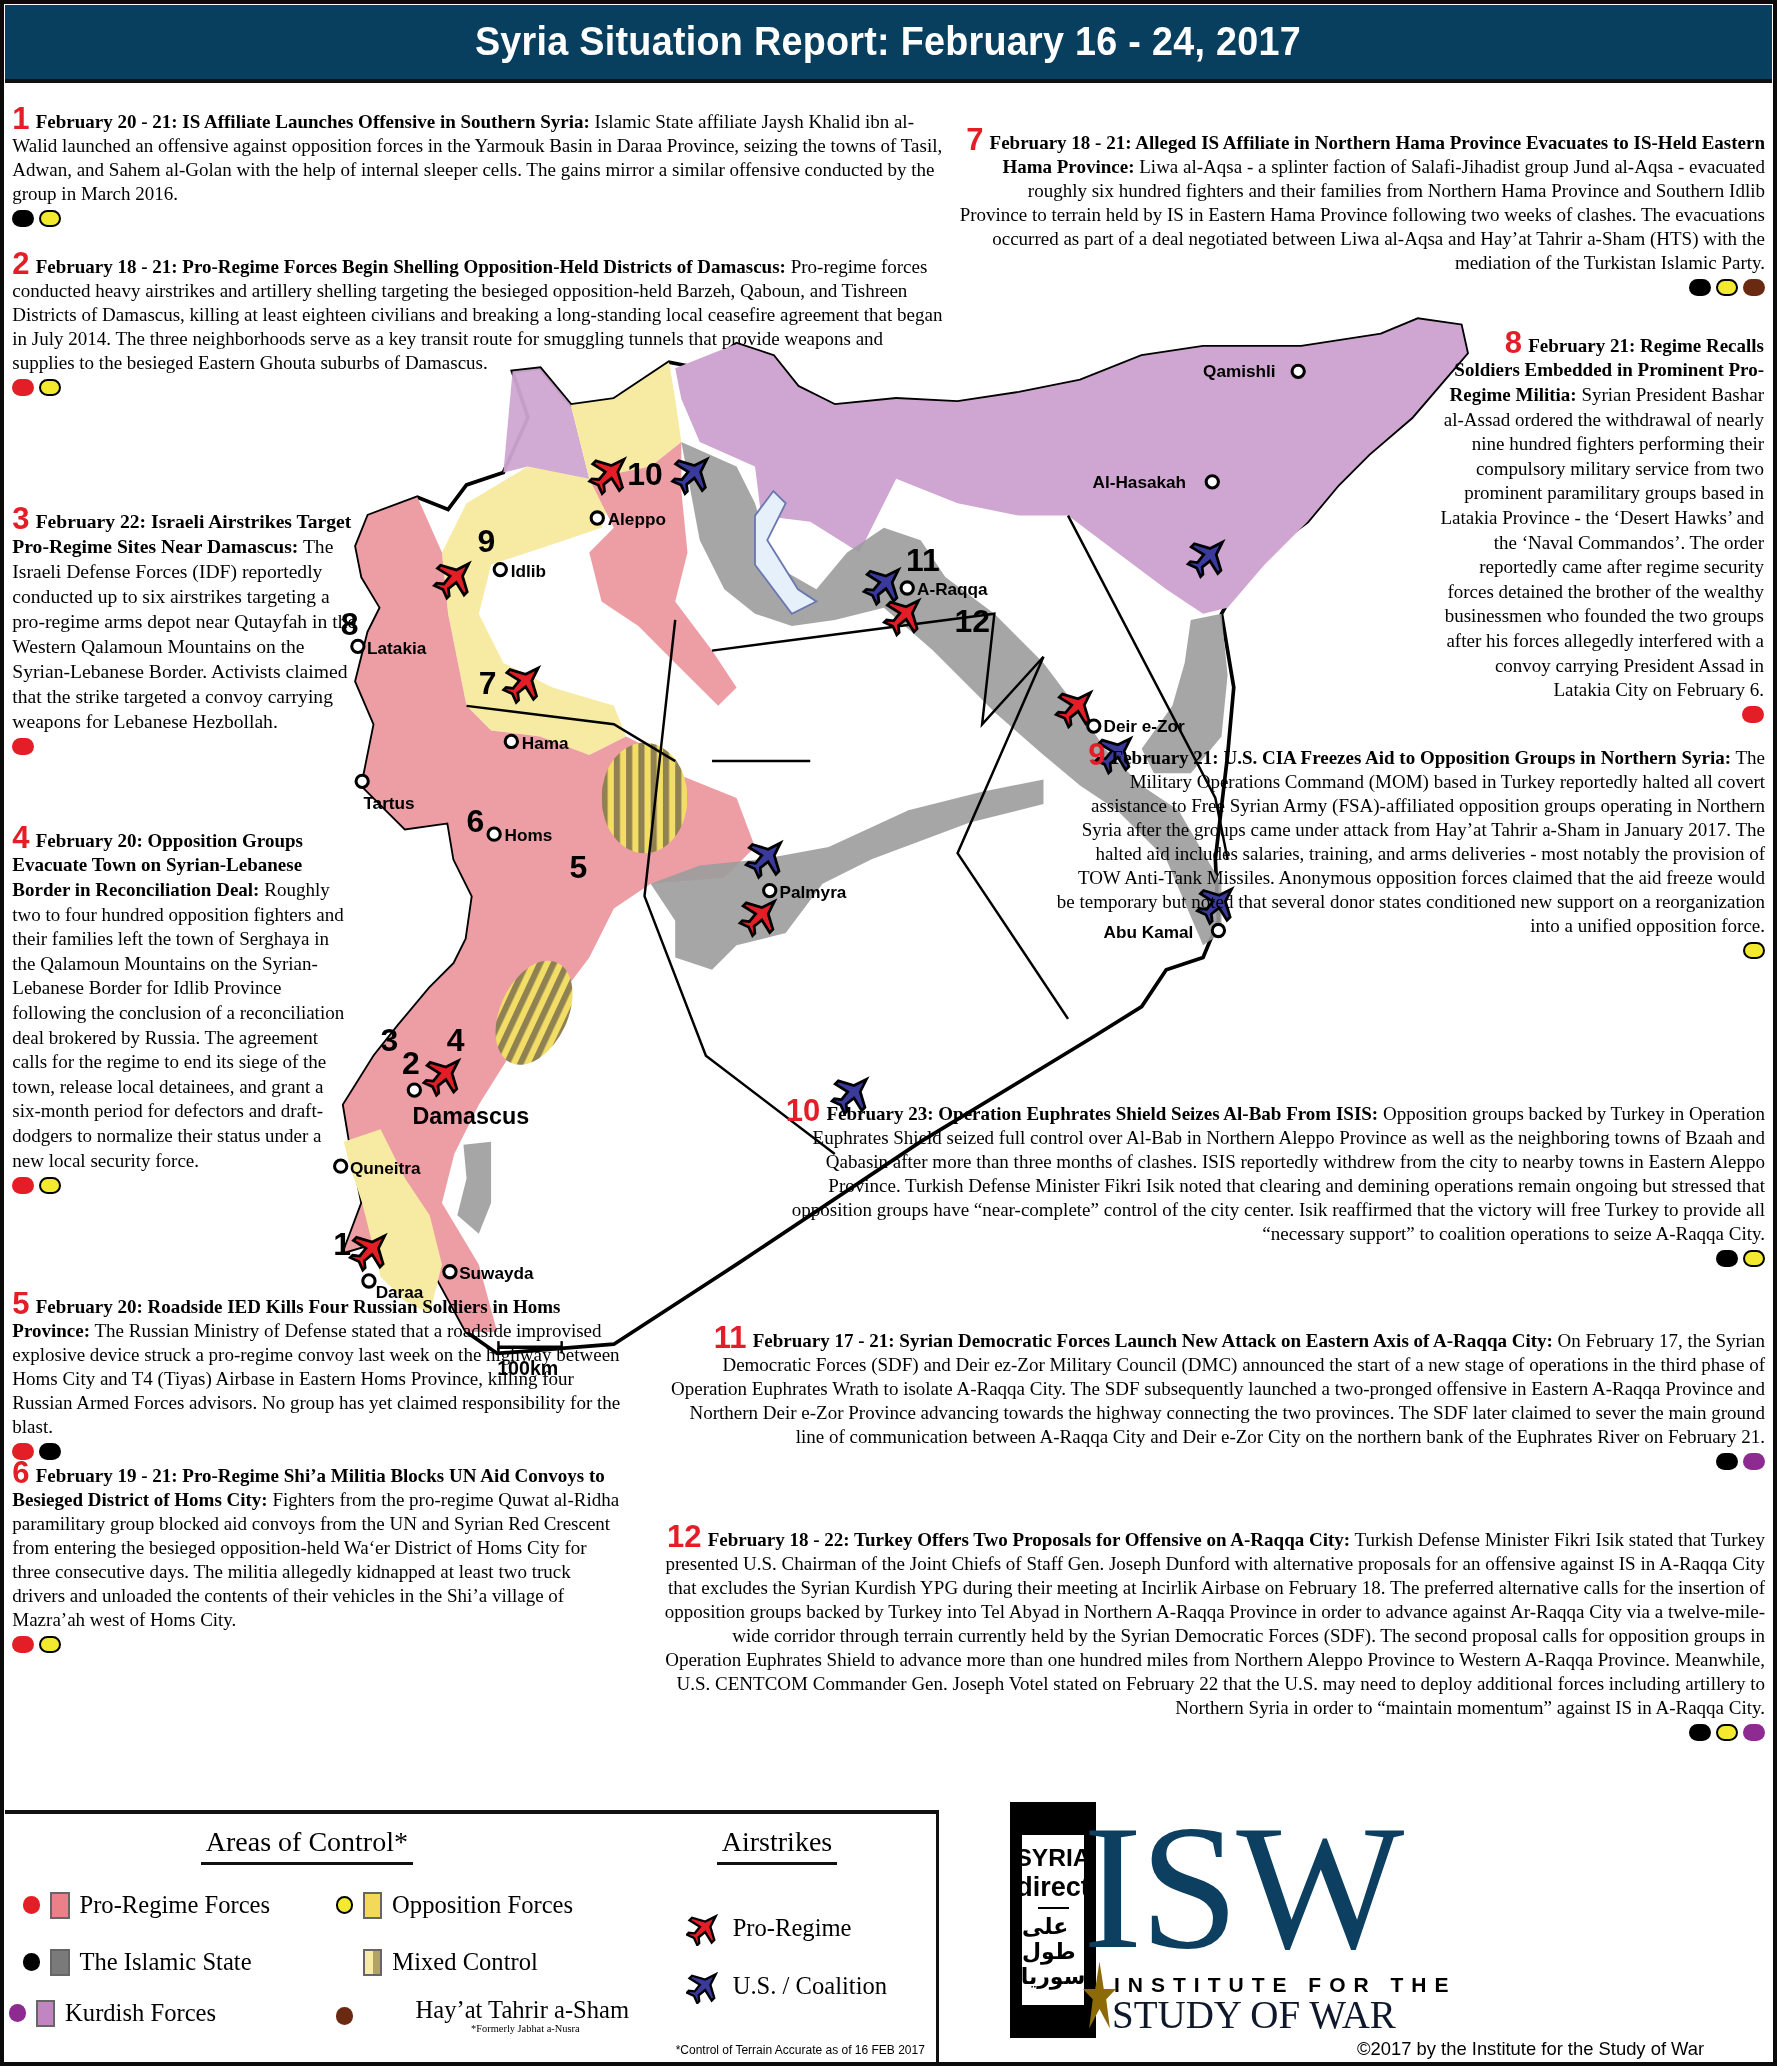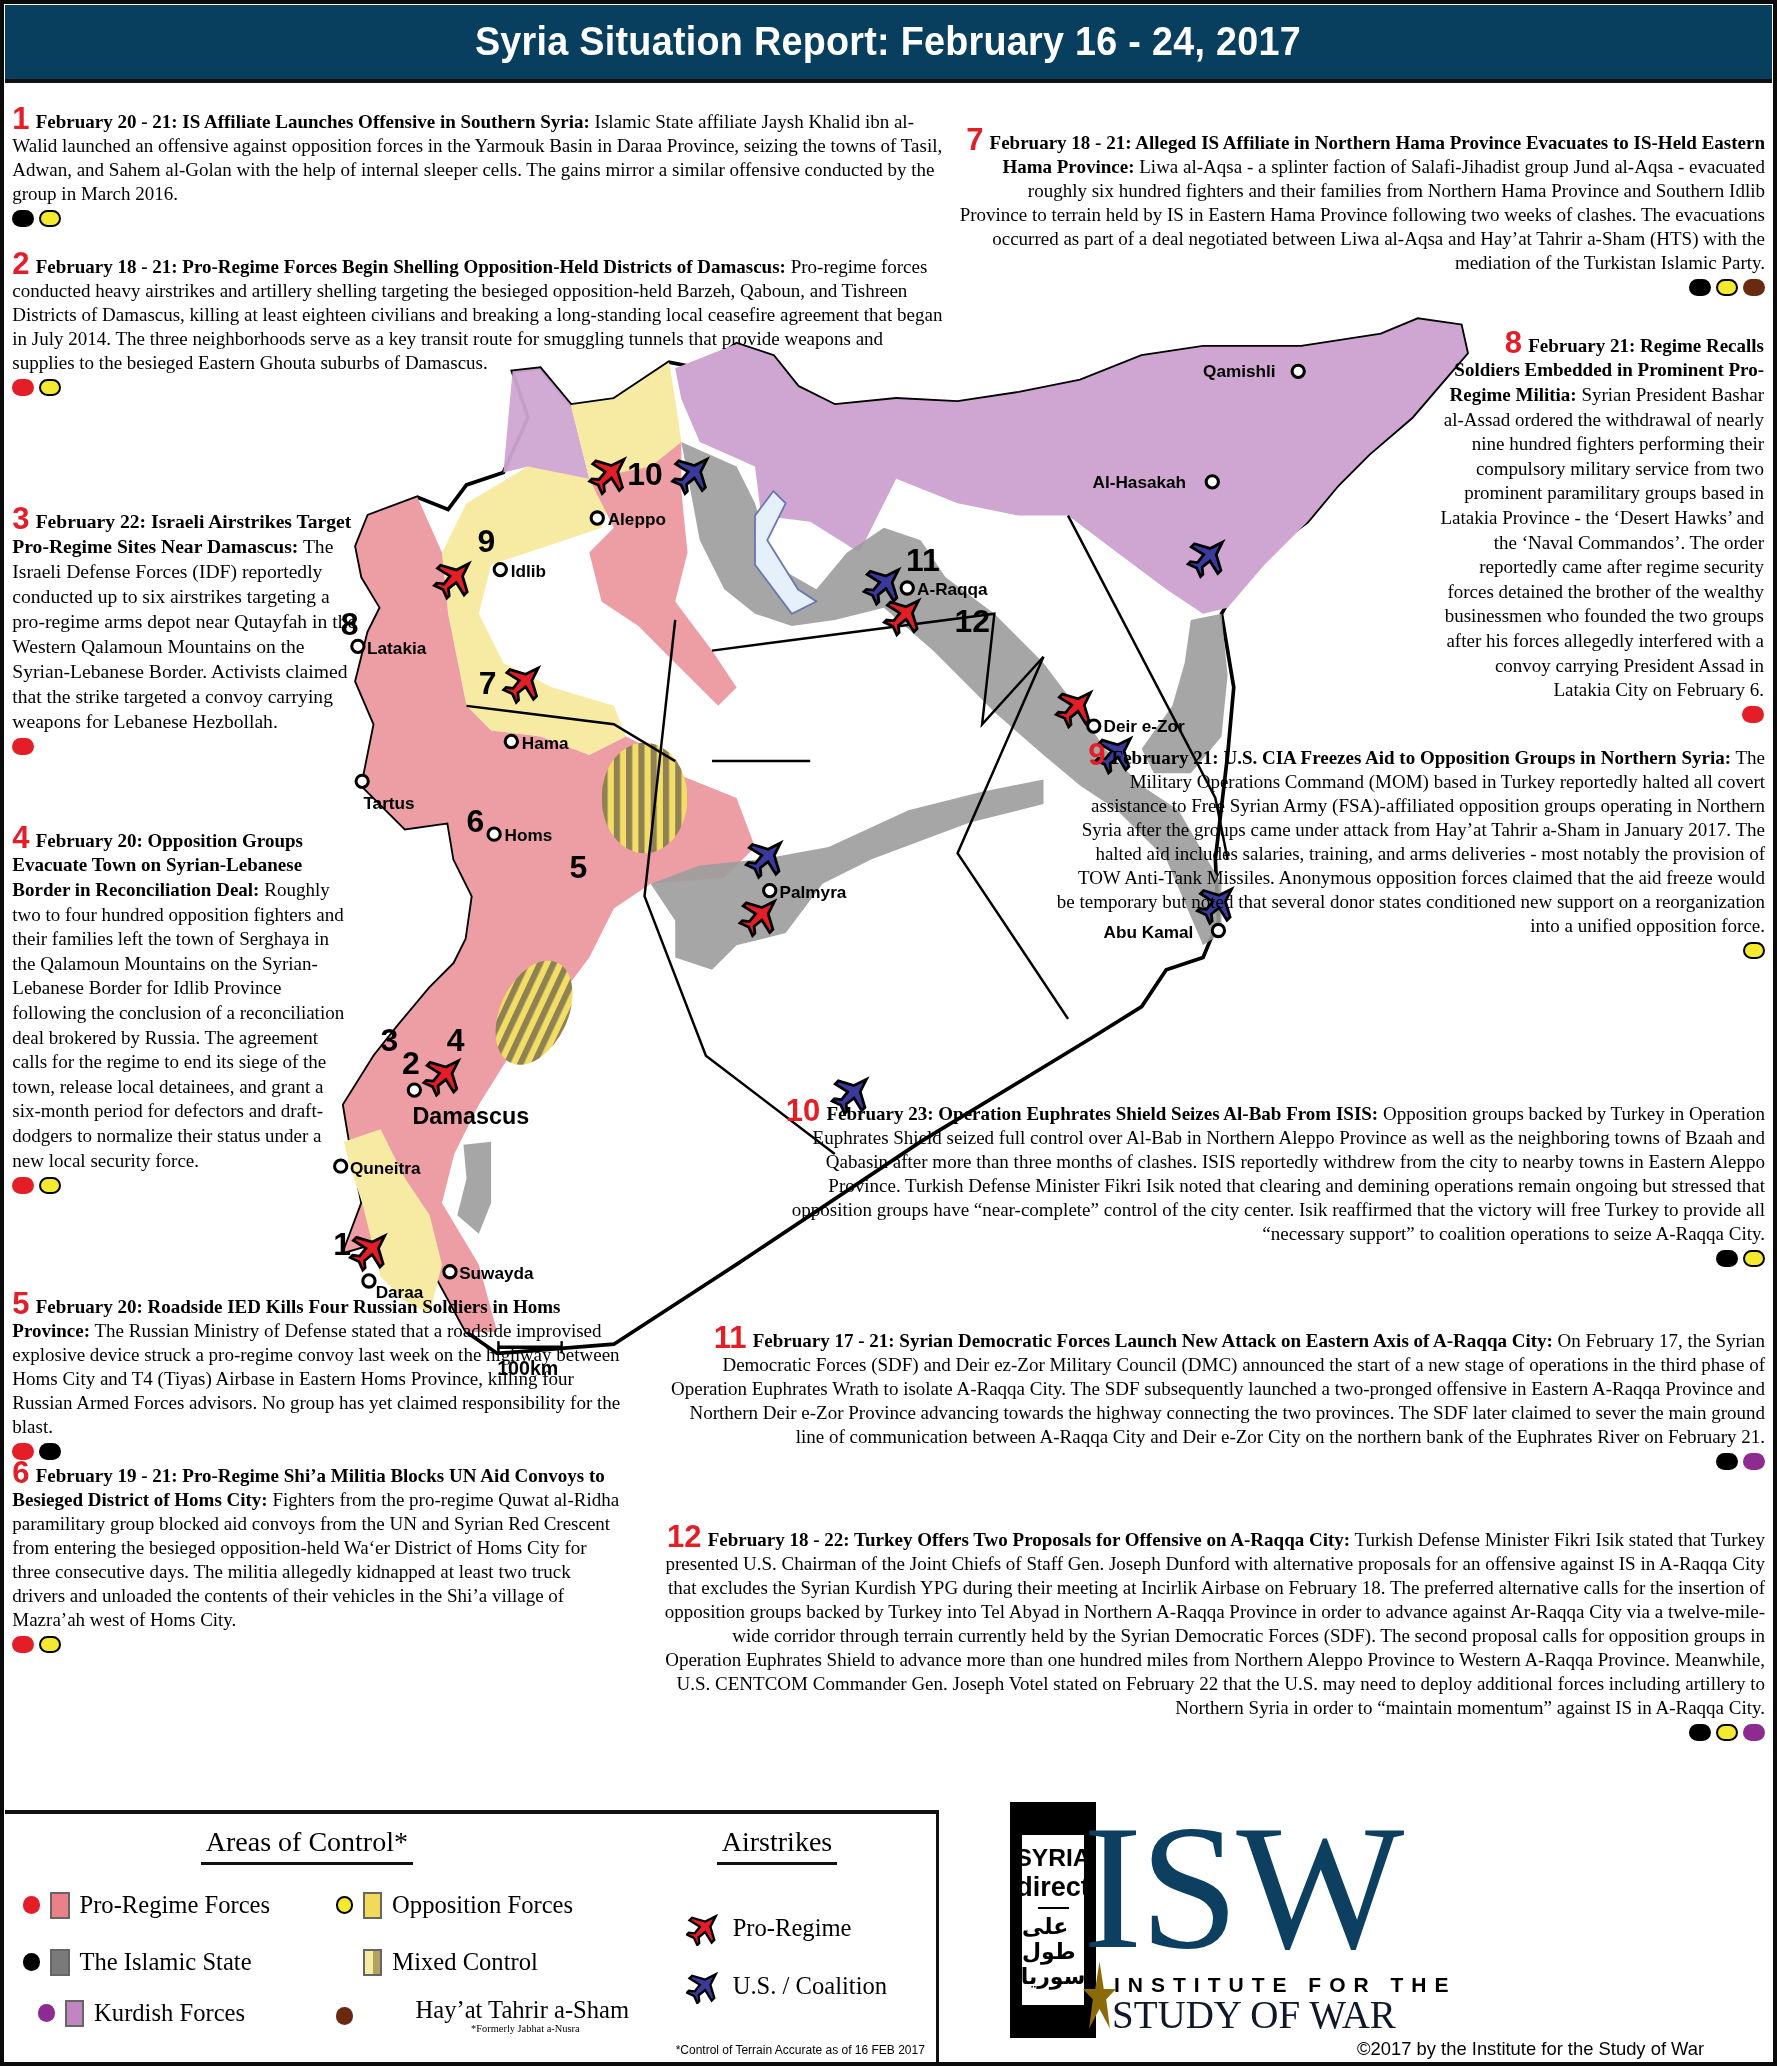--- a/index.html
+++ b/index.html
@@ -268,21 +268,21 @@
   <div class="leg-item" style="left:18.4px;top:77px;">
     <span class="leg-dot" style="background:#e41e26"></span>
     <span class="leg-swatch" style="background:#ec8088"></span>
     <span>Pro-Regime Forces</span>
   </div>
   <div class="leg-item" style="left:18.4px;top:134px;">
     <span class="leg-dot" style="background:#000"></span>
     <span class="leg-swatch" style="background:#7a7a7a"></span>
     <span>The Islamic State</span>
   </div>
-  <div class="leg-item" style="left:33px;top:185px;">
+  <div class="leg-item" style="left:4px;top:185px;">
     <span class="leg-dot" style="background:#8e2b90"></span>
     <span class="leg-swatch" style="background:#c185c2"></span>
     <span>Kurdish Forces</span>
   </div>
   <div class="leg-item" style="left:331px;top:77px;">
     <span class="leg-dot" style="background:#f3ea30;border:2.5px solid #000;box-sizing:border-box;"></span>
     <span class="leg-swatch" style="background:#f3d95a"></span>
     <span>Opposition Forces</span>
   </div>
   <div class="leg-item" style="left:358px;top:134px;">

